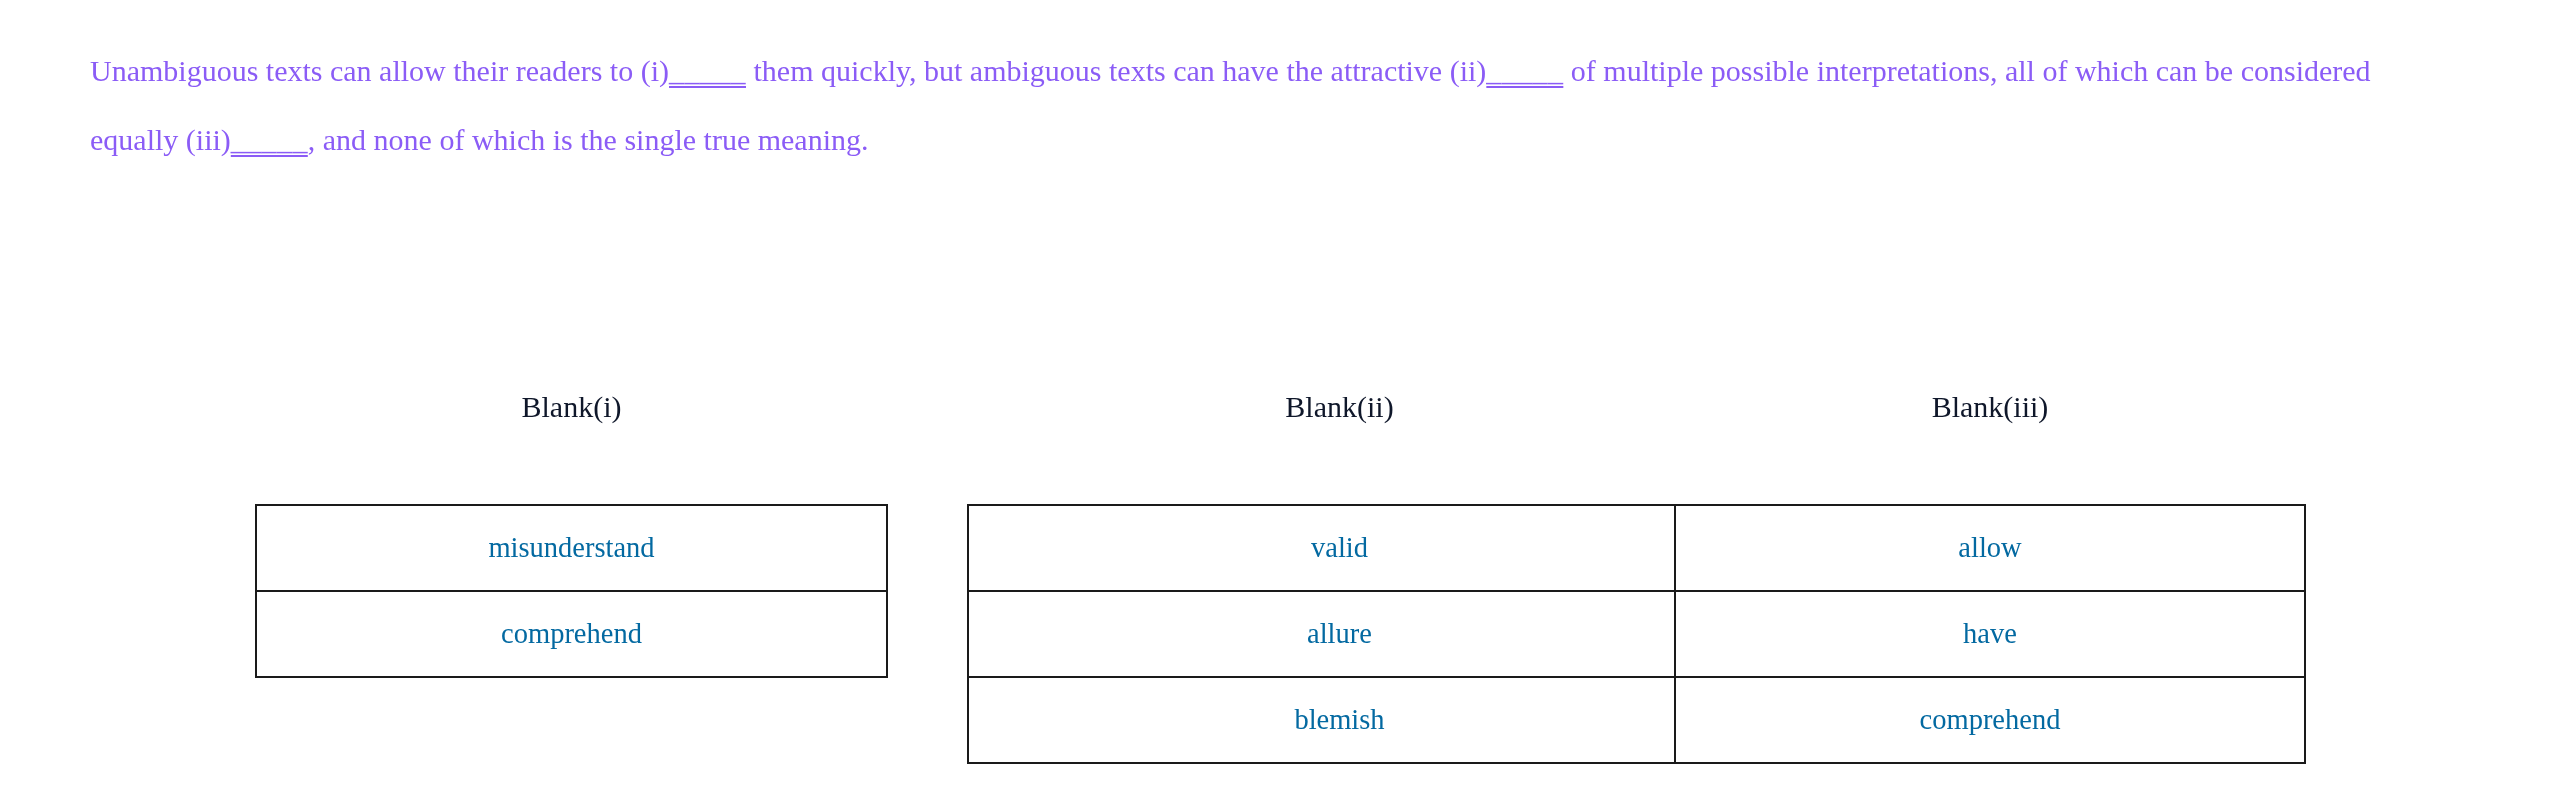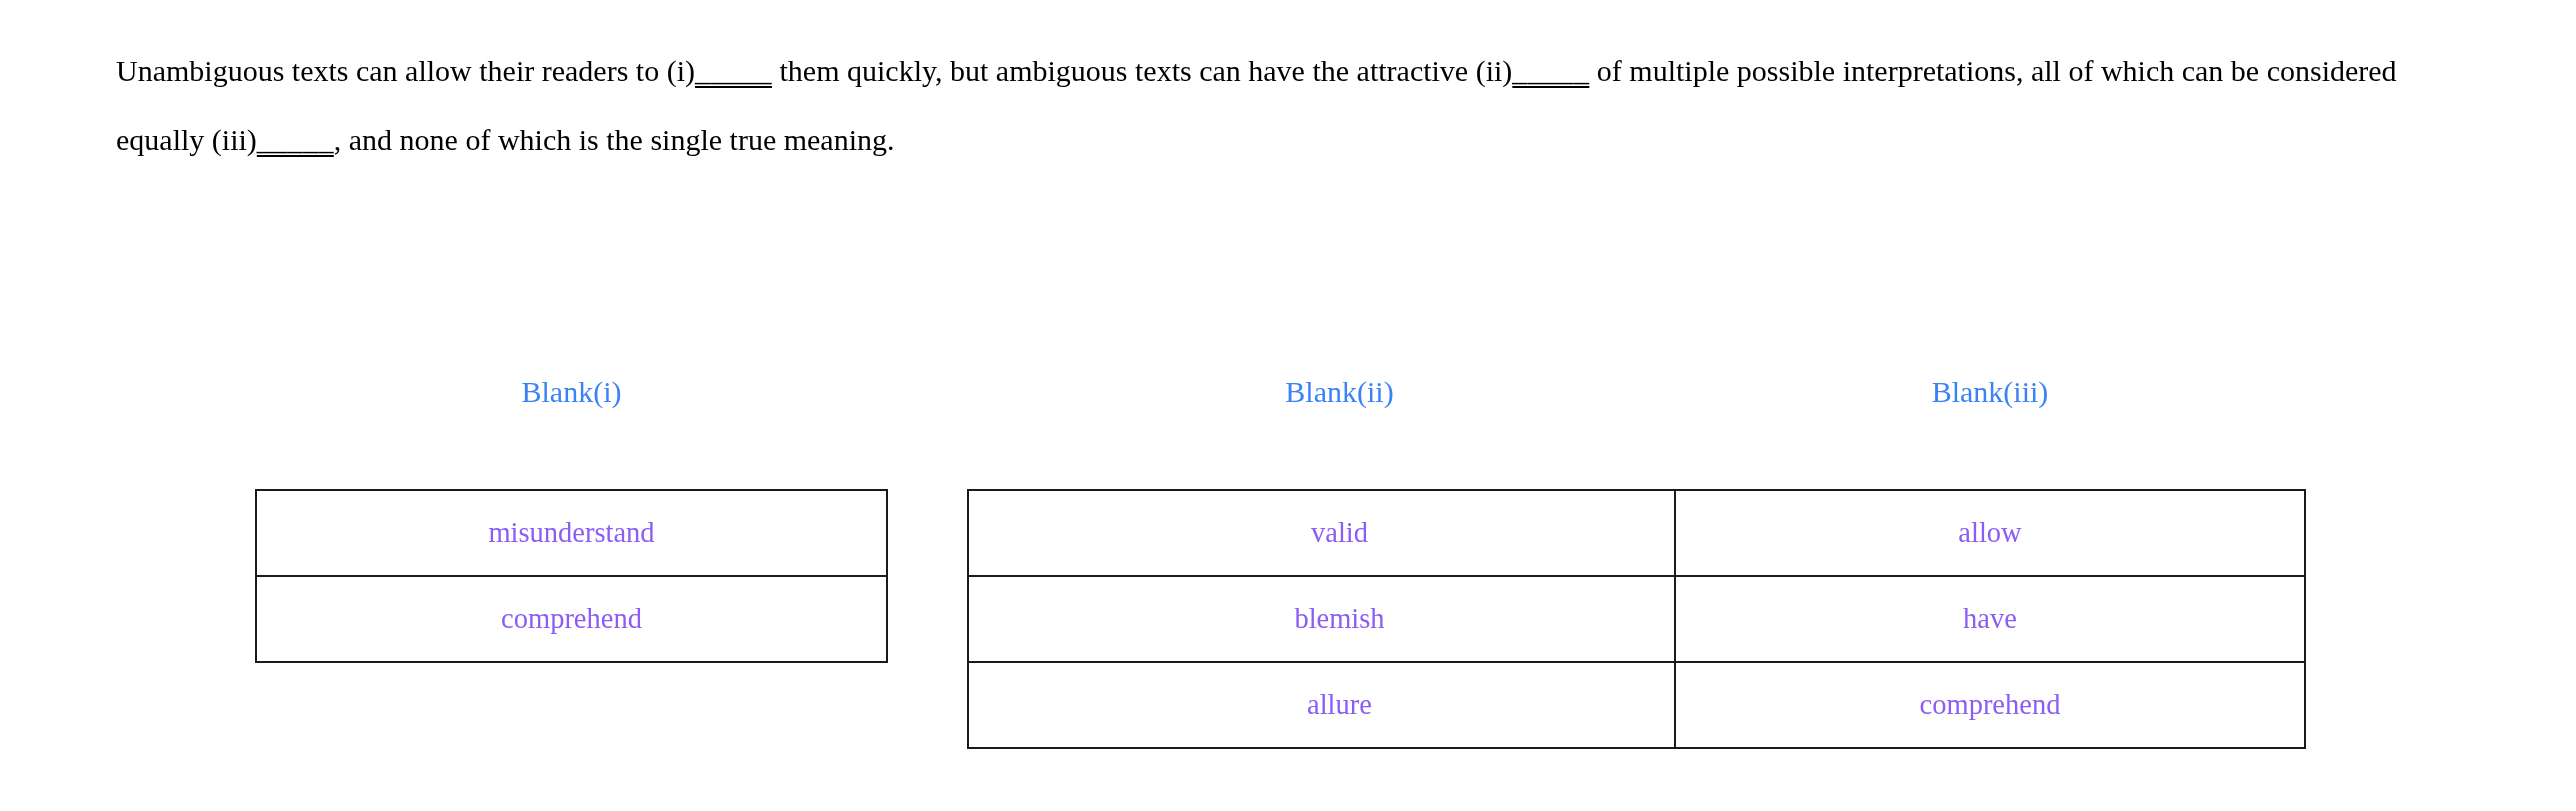--- a/index.html
+++ b/index.html
@@ -17,26 +17,26 @@
   }
 
   #question-root {
     position: absolute;
     inset: 0;
   }
 
   
   .passage {
     position: absolute;
-    left: 116px;
+    left: 90px;
     top: 36px;
     width: 2364px;
     font-size: 30px;
     line-height: 69px;
-    color: #000000;
+    color: #8b5cf6;
     white-space: pre-wrap;
   }
   .passage .blank {
     text-decoration: underline;
     text-decoration-thickness: 1.6px;
     text-underline-offset: 4.9px;
     letter-spacing: 0.4px;
   }
 
   
@@ -53,39 +53,39 @@
     top: 371px;
   }
   .blank-group.g0 { left: 255px;  width: 633px; }
   .blank-group.g1 { left: 967px; width: 745px; }
   .blank-group.g2 { left: 1674px; width: 632px; }
 
   .blank-heading {
     text-align: center;
     font-size: 30px;
     line-height: 41px;
-    color: #3b82f6;
-    margin: 0 0 77px 0;
+    color: #0f172a;
+    margin: 15px 0 77px 0;
     font-weight: normal;
   }
 
   .choice-table {
     border-collapse: collapse;
     width: 100%;
     border: 2.4px solid #1a1a1a;
   }
   .choice-row {
     height: 84px;
   }
   .choice-cell {
     border-top: 2.4px solid #1a1a1a;
     text-align: center;
     vertical-align: middle;
     font-size: 28.5px;
-    color: #8b5cf6;
+    color: #0369a1;
     padding: 0;
     height: 84px;
     cursor: pointer;
     background: #ffffff;
   }
   .choice-row:first-child > .choice-cell {
     border-top: none;
   }
 </style>
 </head>
@@ -112,24 +112,24 @@
     </div>
 
     <div class="blank-group g1">
       <div class="blank-heading">Blank(ii)</div>
       <table class="choice-table">
         <tbody>
           <tr class="choice-row">
             <td class="choice-cell">valid</td>
           </tr>
           <tr class="choice-row">
-            <td class="choice-cell">blemish</td>
+            <td class="choice-cell">allure</td>
           </tr>
           <tr class="choice-row">
-            <td class="choice-cell">allure</td>
+            <td class="choice-cell">blemish</td>
           </tr>
         </tbody>
       </table>
     </div>
 
     <div class="blank-group g2">
       <div class="blank-heading">Blank(iii)</div>
       <table class="choice-table">
         <tbody>
           <tr class="choice-row">

